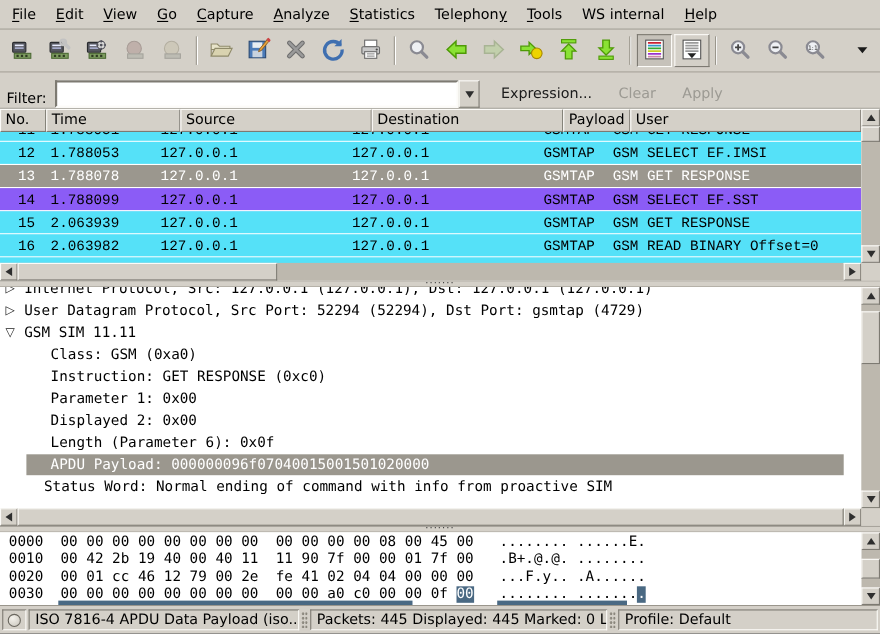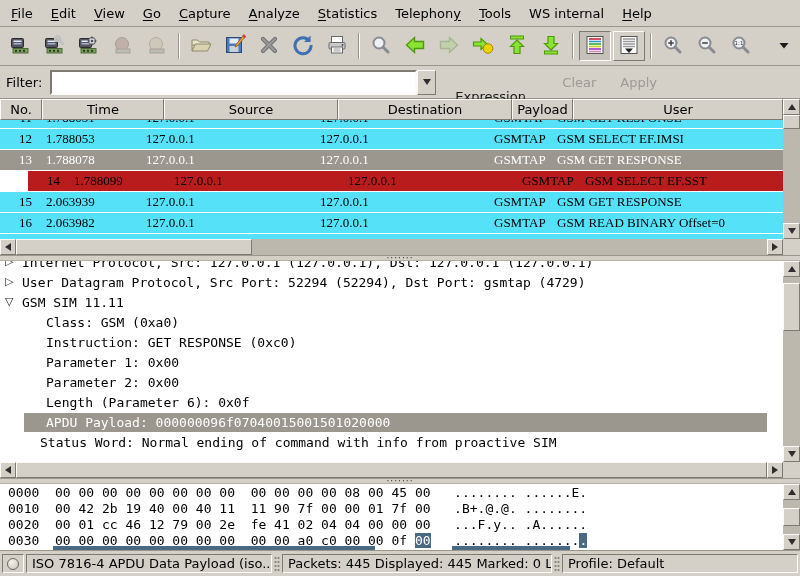--- a/index.html
+++ b/index.html
@@ -19,21 +19,21 @@
            border-bottom:1px solid #9a968c;background:#d4d0c8;}
   .tbtn{width:32px;height:30px;display:flex;align-items:center;justify-content:center;
         background:transparent;border:1px solid transparent;padding:0;margin:0 1px;}
   .tbtn.disabled{opacity:.4;filter:grayscale(55%);}
   .tbtn.boxed{border-color:#fcfbf8 #7d7a72 #7d7a72 #fcfbf8;background:#d4d0c8;}
   .tbtn.pressed{border-color:#7d7a72 #fcfbf8 #fcfbf8 #7d7a72;background:#c6c2ba;}
   .tsep{width:2px;height:26px;margin:0 4px;background:#9a968c;border-right:1px solid #fff;}
   .tbtn.overflow{margin-left:auto;width:22px;}
 
   
-  #filterbar{height:33px;display:flex;align-items:center;padding:0 6px;
+  #filterbar{height:33px;display:flex;align-items:flex-end;padding:0 6px;
              border-bottom:1px solid #9a968c;background:#d4d0c8;gap:6px;}
   #filter-label{margin-right:2px;}
   .combo{display:flex;width:386px;height:25px;}
   .combo input{flex:1;height:25px;border:2px solid;border-color:#7d7a72 #fcfbf8 #fcfbf8 #7d7a72;
                background:#fff;font-family:"DejaVu Sans",sans-serif;font-size:13px;padding:0 4px;outline:none;}
   .combo-btn{width:19px;height:25px;background:#d4d0c8;border:1px solid;
              border-color:#fcfbf8 #7d7a72 #7d7a72 #fcfbf8;display:flex;align-items:center;justify-content:center;padding:0;}
   .flatbtn{background:transparent;border:1px solid transparent;font-family:"DejaVu Sans",sans-serif;
            font-size:13px;padding:4px 8px;color:#1a1a1a;}
   .flatbtn.disabled{color:#9c9a93;}
@@ -51,24 +51,24 @@
           display:flex;align-items:center;justify-content:center;flex:0 0 auto;}
   .vscroll .sb-btn{height:16px;}
   .hscroll .sb-btn{width:16px;}
   .sb-trough{flex:1;position:relative;}
   .sb-thumb{position:absolute;background:#d4d0c8;border:1px solid;border-color:#fcfbf8 #7d7a72 #7d7a72 #fcfbf8;}
   .corner{width:17px;height:16px;background:#d4d0c8;flex:0 0 auto;}
 
   
   #packet-list{height:157px;display:flex;background:#fff;border-bottom:1px solid #9a968c;}
   .pl-main{width:783px;display:flex;flex-direction:column;}
-  .pl-header{height:21px;display:flex;flex:0 0 auto;text-align:center;}
+  .pl-header{height:21px;display:flex;flex:0 0 auto;}
   .pl-h{background:#d4d0c8;border:1px solid;border-color:#fcfbf8 #7d7a72 #7d7a72 #fcfbf8;
         padding:2px 4px;font-size:13px;overflow:hidden;white-space:nowrap;}
-  .pl-rows{flex:1;overflow:hidden;background:#fff;font-family:Liberation Serif, serif;font-size:13px;}
+  .pl-rows{flex:1;overflow:hidden;background:#fff;font-family:Liberation Mono, monospace;font-size:13px;}
   .pl-row{height:21px;display:flex;align-items:center;border-bottom:1px solid #fff;}
   .pl-cell{overflow:hidden;white-space:nowrap;padding-left:4px;}
   .pl-cell.c-no{text-align:right;padding-right:10px;padding-left:0;}
   .pl-cell.c-info{padding-left:6px;}
   .pl-clip{height:9px;overflow:hidden;}
   .pl-clip .pl-row{margin-top:-12px;}
   .pl-sliver{height:100%;}
 
   
   .splitter{height:5px;background:#d4d0c8;display:flex;align-items:center;justify-content:center;
@@ -338,21 +338,21 @@
             <div class="pl-cell c-info" style="width: 232px; flex: 1 1 0%;">GSM SELECT EF.IMSI</div>
           </div>
           <div class="pl-row" style="background: rgb(155, 151, 142); color: rgb(255, 255, 255);">
             <div class="pl-cell c-no" style="width: 42px;">13</div>
             <div class="pl-cell c-time" style="width: 100px;">1.788078</div>
             <div class="pl-cell c-src" style="width: 174px;">127.0.0.1</div>
             <div class="pl-cell c-dst" style="width: 174px;">127.0.0.1</div>
             <div class="pl-cell c-proto" style="width: 61px;">GSMTAP</div>
             <div class="pl-cell c-info" style="width: 232px; flex: 1 1 0%;">GSM GET RESPONSE</div>
           </div>
-          <div class="pl-row" style="background: #b91c1c; margin-left: 28px;">
+          <div class="pl-row" style="background: #8b5cf6;">
             <div class="pl-cell c-no" style="width: 42px;">14</div>
             <div class="pl-cell c-time" style="width: 100px;">1.788099</div>
             <div class="pl-cell c-src" style="width: 174px;">127.0.0.1</div>
             <div class="pl-cell c-dst" style="width: 174px;">127.0.0.1</div>
             <div class="pl-cell c-proto" style="width: 61px;">GSMTAP</div>
             <div class="pl-cell c-info" style="width: 232px; flex: 1 1 0%;">GSM SELECT EF.SST</div>
           </div>
           <div class="pl-row" style="background: rgb(85, 225, 248);">
             <div class="pl-cell c-no" style="width: 42px;">15</div>
             <div class="pl-cell c-time" style="width: 100px;">2.063939</div>
@@ -403,21 +403,21 @@
     <div class="dt-main">
       <div class="dt-rows" id="dt-rows">
           <div class="dt-clip">
             <div class="dt-row"><span class="dt-exp">▷</span><span class="dt-text" style="left: 22px;">Internet Protocol, Src: 127.0.0.1 (127.0.0.1), Dst: 127.0.0.1 (127.0.0.1)</span></div>
           </div>
           <div class="dt-row"><span class="dt-exp">▷</span><span class="dt-text" style="left: 22px;">User Datagram Protocol, Src Port: 52294 (52294), Dst Port: gsmtap (4729)</span></div>
           <div class="dt-row"><span class="dt-exp">▽</span><span class="dt-text" style="left: 22px;">GSM SIM 11.11</span></div>
           <div class="dt-row"><span class="dt-text" style="left: 46px;">Class: GSM (0xa0)</span></div>
           <div class="dt-row"><span class="dt-text" style="left: 46px;">Instruction: GET RESPONSE (0xc0)</span></div>
           <div class="dt-row"><span class="dt-text" style="left: 46px;">Parameter 1: 0x00</span></div>
-          <div class="dt-row"><span class="dt-text" style="left: 46px;">Parameter 2: 0x00</span></div>
+          <div class="dt-row"><span class="dt-text" style="left: 46px;">Displayed 2: 0x00</span></div>
           <div class="dt-row"><span class="dt-text" style="left: 46px;">Length (Parameter 6): 0x0f</span></div>
           <div class="dt-row"><div class="dt-sel-bar" style="background: rgb(155, 151, 142);">APDU Payload: 000000096f07040015001501020000</div></div>
           <div class="dt-row"><span class="dt-text" style="left: 40px;">Status Word: Normal ending of command with info from proactive SIM</span></div>
         </div>
       <div class="hscroll">
         <div class="sb-btn">
             <span class="tri t-left"></span>
           </div>
         <div class="sb-trough">
             <div class="sb-thumb" style="left:0;right:0;top:0;bottom:0;"></div>

